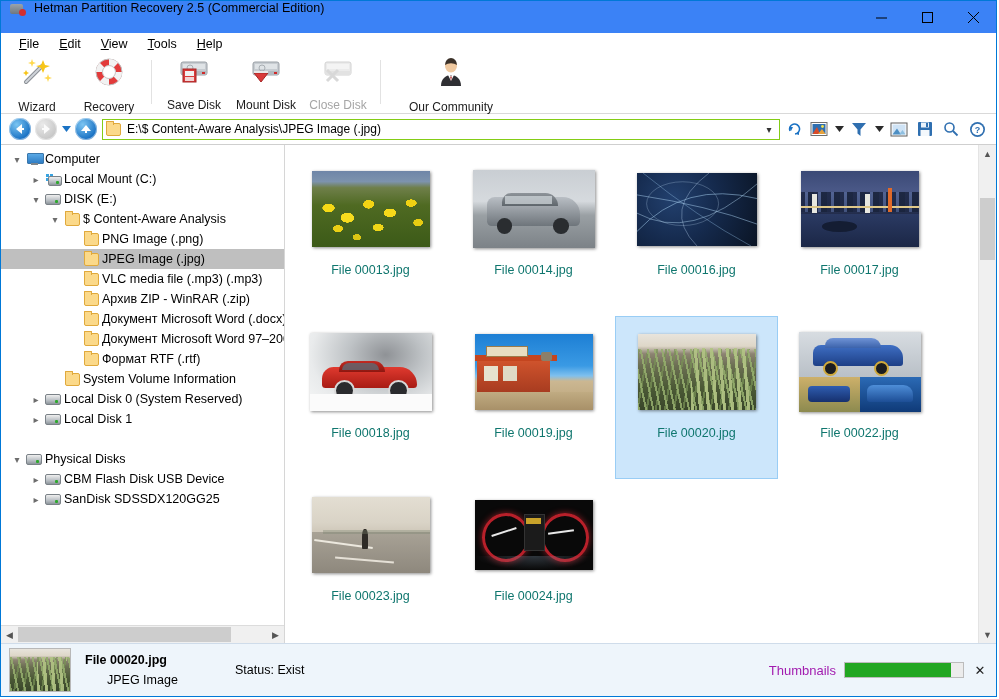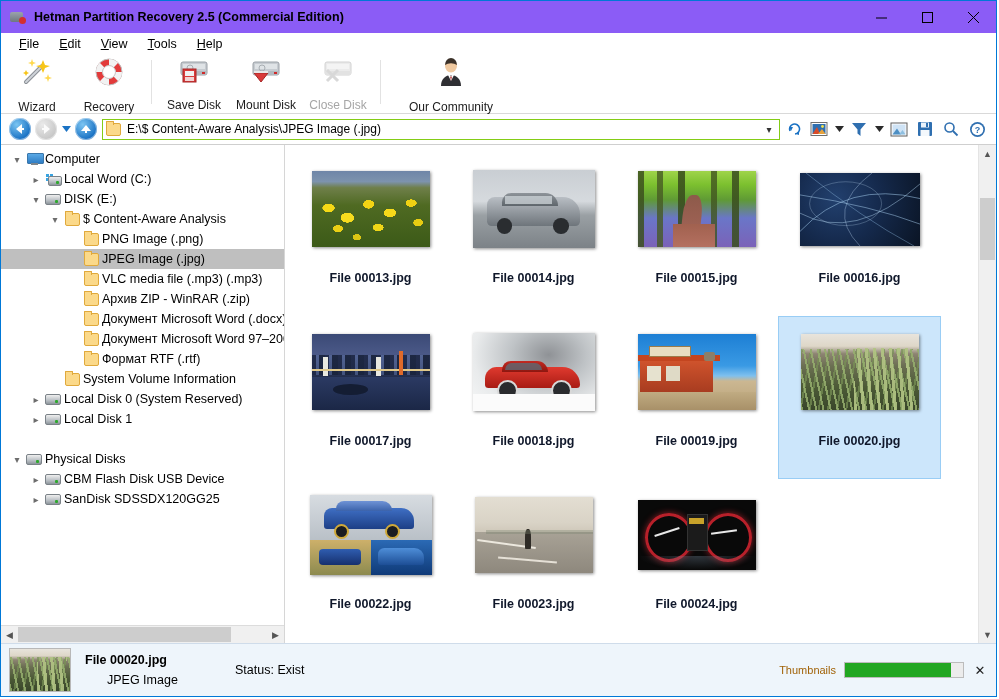--- a/index.html
+++ b/index.html
@@ -22,25 +22,24 @@
     border: 1px solid #0078d7;
     background: #f0f0f0;
     box-sizing: border-box;
     display: flex;
     flex-direction: column;
   }
 
   
   .titlebar {
     height: 32px;
-    background: #8b5cf6;
-    display: flex;
-    align-items: center;
+    background: #3b82f6;
+    display: flex;
+    align-items: flex-start;
     flex: 0 0 auto;
-    font-weight: bold;
   }
   .title-icon {
     width: 16px; height: 16px;
     margin-left: 9px; margin-right: 8px;
     position: relative;
     flex: 0 0 auto;
   }
   .title-icon .disk {
     position: absolute; left: 0; top: 3px;
     width: 13px; height: 10px;
@@ -314,25 +313,24 @@
     display: flex;
     align-items: center;
     justify-content: center;
   }
   .thumb {
     box-shadow: 1px 1px 3px rgba(0,0,0,.45);
     overflow: hidden;
     position: relative;
   }
   .fname {
-    margin-top: 12px;
+    margin-top: 4px;
     font-size: 12.5px;
-    color: #0f172a;
+    color: #0f766e;
     white-space: nowrap;
-    font-weight: bold;
   }
 
   .vscroll {
     width: 17px; flex: 0 0 auto;
     background: #f0f0f0;
     border-left: 1px solid #e4e4e4;
     display: flex; flex-direction: column; align-items: center;
   }
   .vs-arrow {
     width: 17px; height: 17px; display:flex; align-items:center; justify-content:center;
@@ -371,21 +369,21 @@
   .st-col .l2 { margin-top: 6px; }
   .st-name { width: 150px; }
   .st-name .l2 { padding-left: 22px; color:#000000; font-weight: normal;}
   .st-dim { width: 180px; }
   .st-dim .l1 { font-weight: normal; }
   .st-dim .l2 { padding-left: 25px; }
   .st-status .l1 { font-weight: normal; }
   .st-right {
     margin-left: auto; display: flex; align-items: center; gap: 8px;
   }
-  .st-prog-label { font-size: 11px; color: #a16207; }
+  .st-prog-label { font-size: 13px; color: #a21caf; }
   .progress {
     width: 118px; height: 14px;
     border: 1px solid #bcbcbc; background: #ececec;
     position: relative;
   }
   .progress .bar { height: 100%; background: #22a722; }
   .st-close { font-size: 13px; color:#1f1f1f; width: 16px; text-align:center;}
 
   
   .t-img { width: 100%; height: 100%; position: relative; }
@@ -640,21 +638,21 @@
           </div>
           <div class="tnode">
             <span style="width:27px;flex:0 0 auto"></span>
             <span class="chev">▸</span>
             <span class="tico">
               <span class="sys-drive-ico">
                 <span class="win"></span>
                 <span class="body"></span>
               </span>
             </span>
-            <span class="tlabel">Local Word (C:)</span>
+            <span class="tlabel">Local Mount (C:)</span>
           </div>
           <div class="tnode">
             <span style="width:27px;flex:0 0 auto"></span>
             <span class="chev">▾</span>
             <span class="tico">
               <span class="drive-ico"></span>
             </span>
             <span class="tlabel">DISK (E:)</span>
           </div>
           <div class="tnode">
@@ -803,32 +801,20 @@
                 <div class="t-img" style="width:122px;height:78px;background:linear-gradient(#c9ced3 0%,#d6dade 40%,#9aa0a4 58%,#7c8287 100%)">
                   <div class="layer" style="left:14.639999999999999px;top:26.520000000000003px;width:92.72px;height:29.64px;background:linear-gradient(#b9bec4,#6e757b);border-radius:7.800000000000001px 17.16px 4.68px 4.68px"></div>
                   <div class="layer" style="left:29.279999999999998px;top:23.4px;width:56.120000000000005px;height:12.48px;background:linear-gradient(#8e949a,#5f666c);border-radius:9.36px 12.48px 0 0"></div>
                   <div class="layer" style="left:32.940000000000005px;top:25.740000000000002px;width:46.36px;height:7.800000000000001px;background:#cfd5da;opacity:.75"></div>
                   <div class="layer" style="left:24.400000000000002px;top:48.36px;width:15.600000000000001px;height:15.600000000000001px;background:#2a2d30;border-radius:50%"></div>
                   <div class="layer" style="left:80.52000000000001px;top:48.36px;width:15.600000000000001px;height:15.600000000000001px;background:#2a2d30;border-radius:50%"></div>
                 </div>
               </div>
             </div>
             <div class="fname">File 00014.jpg</div>
-          </div>
-          <div class="cell">
-            <div class="thumbwrap">
-              <div class="thumb" style="width:118px;height:76px">
-                <div class="t-img" style="width:118px;height:76px;background:linear-gradient(#9fd44a 0%,#7cc02f 18%,#5f9a35 38%,#6a76c8 62%,#7b62b8 100%)">
-                  <div class="layer" style="left:0;top:0;width:100%;height:100%;background:linear-gradient(90deg,rgba(60,80,30,.85) 0 5%,transparent 5% 16%,rgba(70,90,35,.8) 16% 21%,transparent 21% 34%,rgba(55,75,28,.85) 34% 40%,transparent 40% 62%,rgba(65,85,32,.8) 62% 67%,transparent 67% 80%,rgba(58,78,30,.85) 80% 86%,transparent 86% 100%)"></div>
-                  <div class="layer" style="left:44.84px;top:24.32px;width:18.88px;height:51.68000000000001px;background:linear-gradient(#8d5a4a,#a9665a);transform:skewX(-6deg);border-radius:40% 40% 0 0"></div>
-                  <div class="layer" style="left:35.4px;top:53.199999999999996px;width:42.48px;height:22.8px;background:linear-gradient(#a1614f,#b47060)"></div>
-                </div>
-              </div>
-            </div>
-            <div class="fname">File 00015.jpg</div>
           </div>
           <div class="cell">
             <div class="thumbwrap">
               <div class="thumb" style="width:120px;height:73px">
                 <div class="t-img" style="width:120px;height:73px;background:radial-gradient(circle at 30% 35%,#22406e 0%,#152a4d 45%,#0a1424 100%)">
                   <svg width="120" height="73" style="position:absolute;left:0;top:0">
                     <path d="M0,58.400000000000006 Q48,7.300000000000001 120,25.549999999999997" stroke="#9fc6e8" stroke-opacity="0.55" fill="none" stroke-width="1"></path>
                     <path d="M0,40.150000000000006 Q54,69.35 120,10.95" stroke="#b3d6f2" stroke-opacity="0.45" fill="none" stroke-width="1"></path>
                     <path d="M6,0 Q60,43.8 114,73" stroke="#8fb8de" stroke-opacity="0.4" fill="none" stroke-width="1"></path>
                     <path d="M72,0 Q24,36.5 60,73" stroke="#c3defa" stroke-opacity="0.35" fill="none" stroke-width="1"></path>

